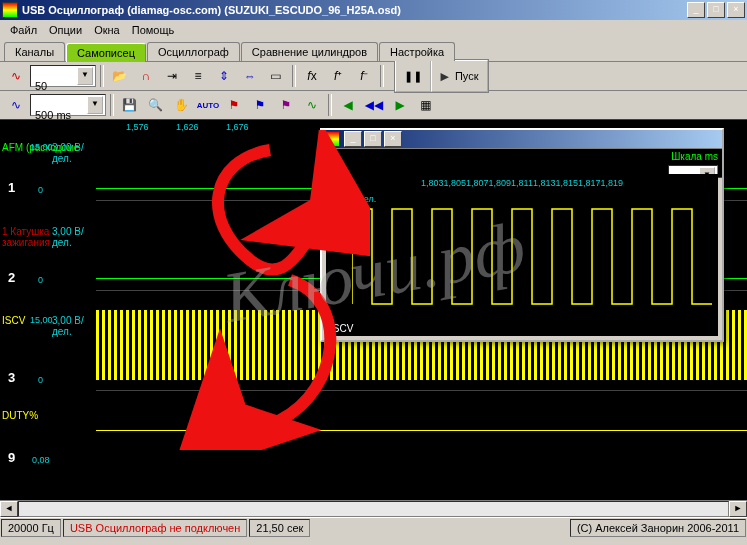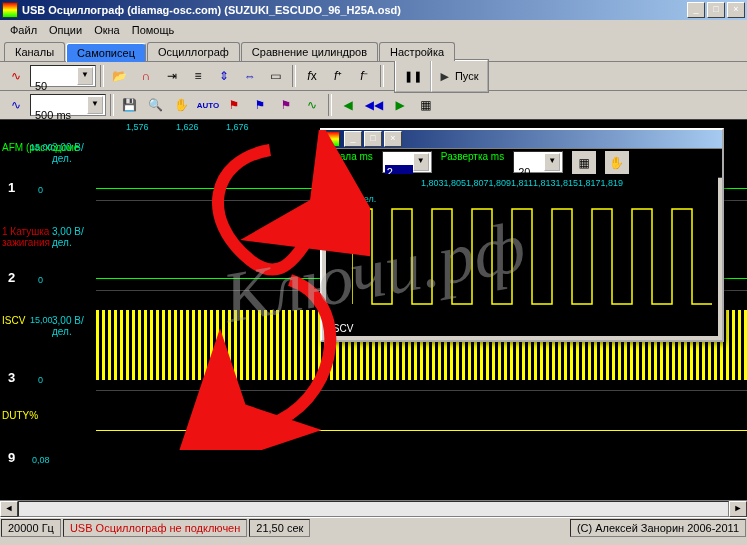--- a/index.html
+++ b/index.html
@@ -61,21 +61,21 @@
     border: 1px solid #808080;
     border-bottom: none;
     border-top-left-radius: 3px;
     border-top-right-radius: 3px;
     background: #d4d0c8;
     margin-right: 1px;
     cursor: pointer;
     position: relative;
   }
   .tab.active {
-    background: #3b82f6;
+    background: #84cc16;
     top: 1px;
     border-top: 1px solid #fff;
     border-left: 1px solid #fff;
     font-weight: normal;
   }
   .toolbar-row {
     height: 28px;
     background: #d4d0c8;
     border-bottom: 1px solid #808080;
     display: flex;
@@ -213,26 +213,27 @@
     left: 320px; top: 128px;
     width: 400px; height: 210px;
     background: #d4d0c8;
     border: 2px outset #fff;
     box-shadow: 2px 2px 6px rgba(0,0,0,.5);
   }
   .child-window .titlebar { height: 18px; }
   .child-toolbar {
     height: 24px;
     display: flex;
-    align-items: flex-start;
+    align-items: flex-end;
     padding: 2px 4px;
-    gap: 9px;
+    gap: 3px;
     background: #000;
     border-top: 1px solid #808080;
     border-bottom: 1px solid #404040;
+    flex-direction: column;
   }
   .child-lbl { color: #0f0; font-size: 10px; }
   .child-plot {
     position: absolute;
     left: 4px; right: 4px;
     top: 44px; bottom: 4px;
     background: #000;
   }
   .square-wave {
     position: absolute;

